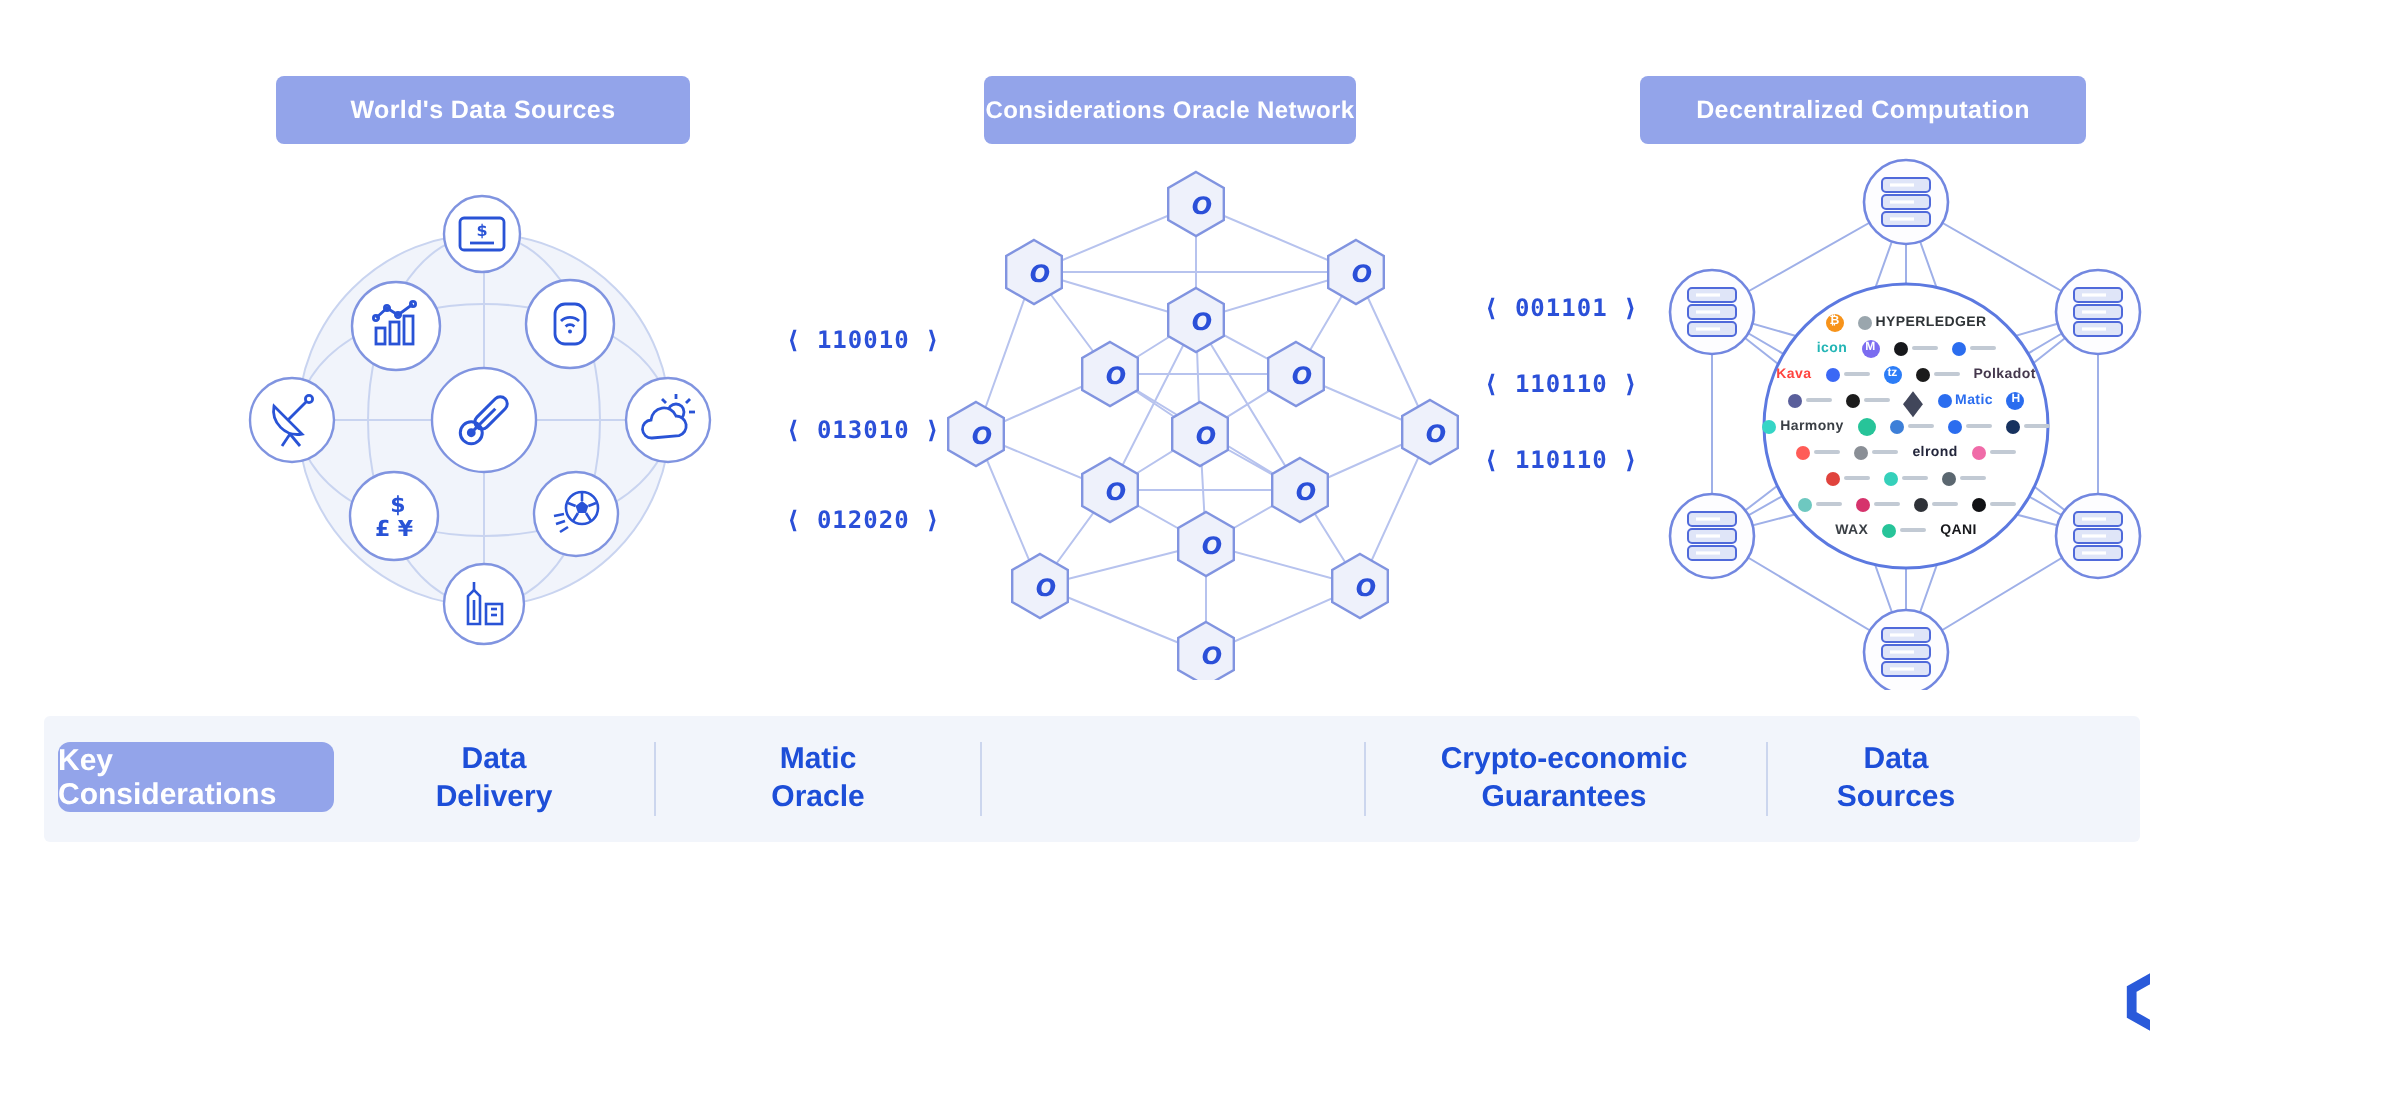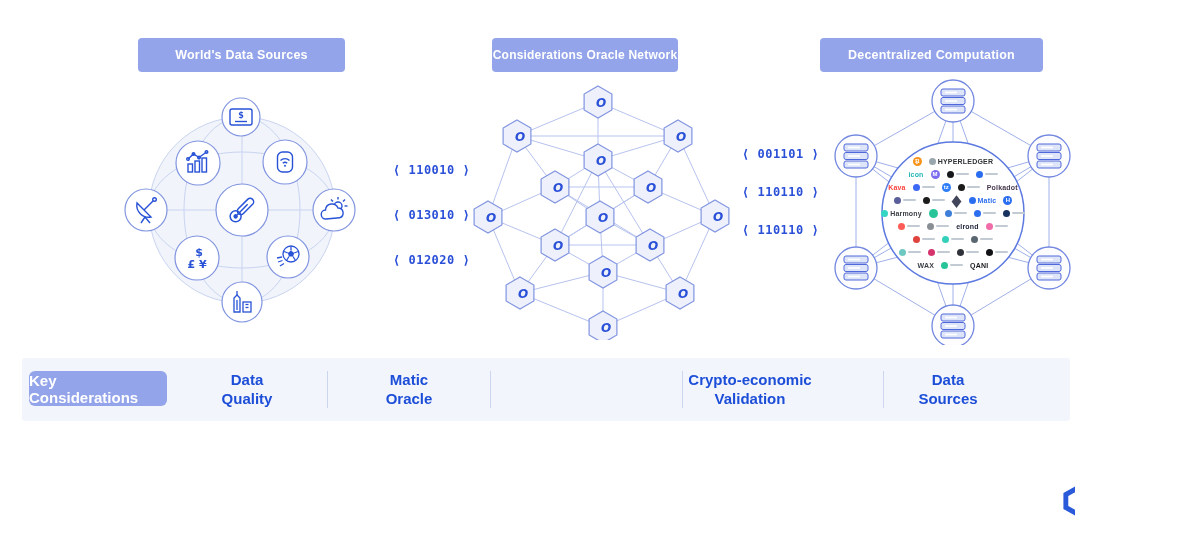--- a/index.html
+++ b/index.html
@@ -454,32 +454,32 @@
         </span>
         <span class="lg-word" style="color: rgb(23, 24, 28);">QANI</span>
       </div>
     </div>
 
   <div id="kc-strip">
     <div id="kc-button">Key Considerations</div>
 
     <div class="kc-item" style="left:225px">
       <div>Data</div>
-      <div>Quality</div>
+      <div>Delivery</div>
     </div>
     <div class="kc-div" style="left:305px"></div>
     <div class="kc-item" style="left:387px">
       <div>Matic</div>
       <div>Oracle</div>
     </div>
     <div class="kc-div" style="left:468px"></div>
     <div class="kc-div" style="left:660px"></div>
-    <div class="kc-item" style="left:728px">
+    <div class="kc-item" style="left:760px">
       <div>Crypto-economic</div>
-      <div>Validation</div>
+      <div>Guarantees</div>
     </div>
     <div class="kc-div" style="left:861px"></div>
     <div class="kc-item" style="left:926px">
       <div>Data</div>
       <div>Sources</div>
     </div>
   </div>
 
   <div id="brand">
     <svg width="26" height="30" viewBox="0 0 32 36">

